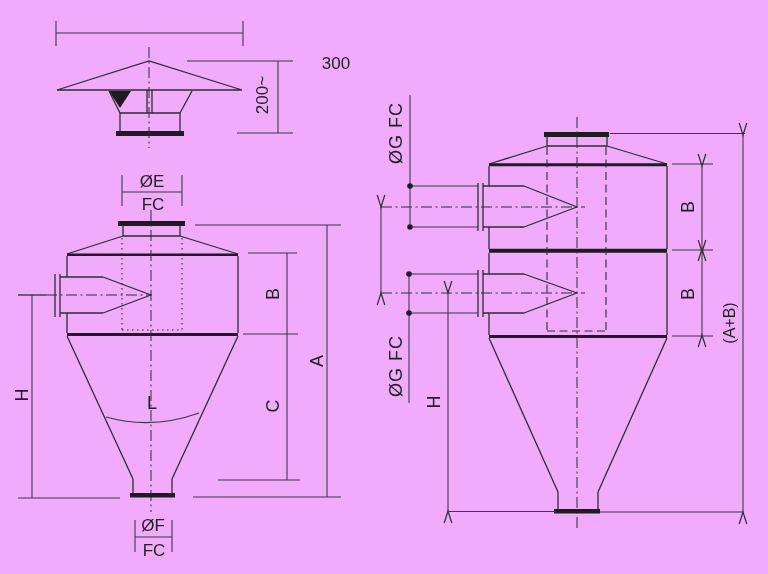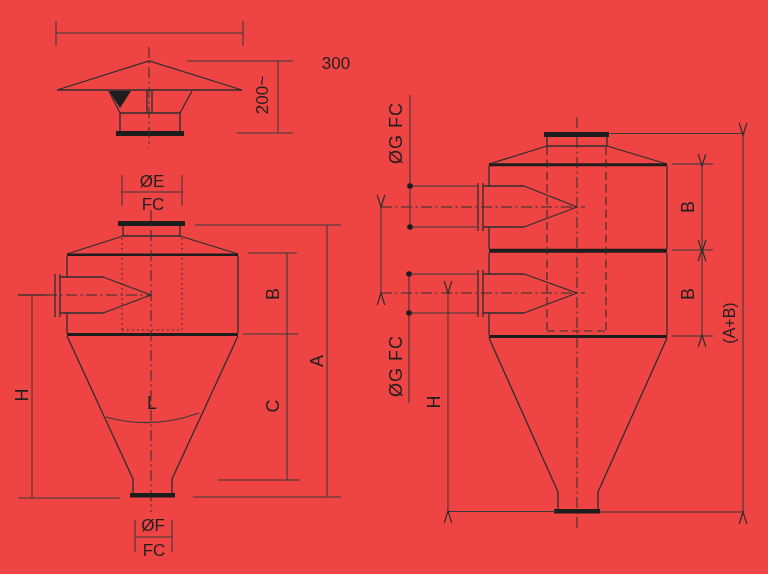--- a/index.html
+++ b/index.html
@@ -1,18 +1,18 @@
 <!DOCTYPE html>
 <html><head>
 <meta charset="utf-8">
 <style>
   html,body{margin:0;padding:0;background:#e8e8e6;}
   .page{
     width:768px;height:574px;position:relative;
-    background:#ef4444;
+    background:#f0abfc;
     font-family:"Liberation Sans", sans-serif;
     overflow:hidden;
   }
   svg text{
     fill:#1f1f1f;
     font-family:"Liberation Sans", sans-serif;
     font-size:17px;
   }
   .t-big{font-size:17px;}
   .t-duct{font-size:18px;letter-spacing:1px;}

